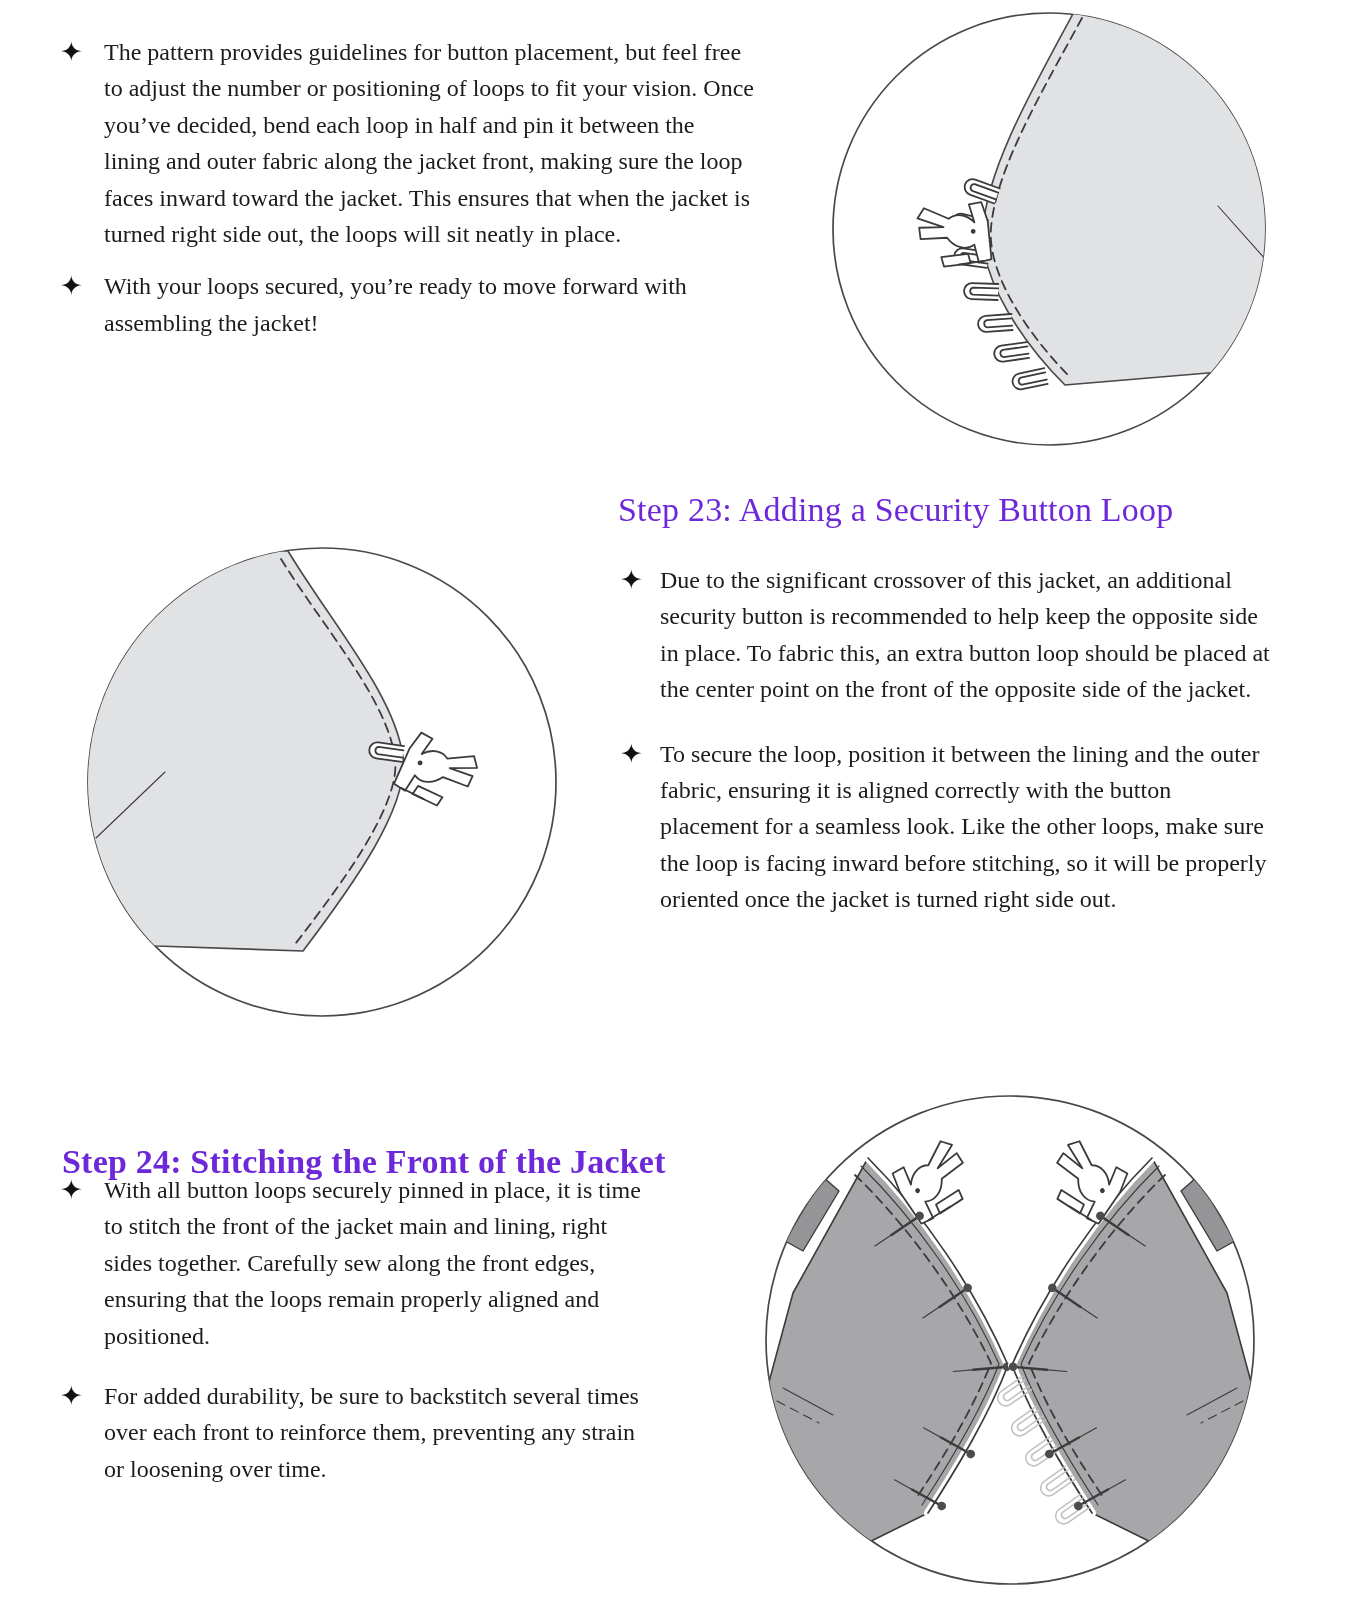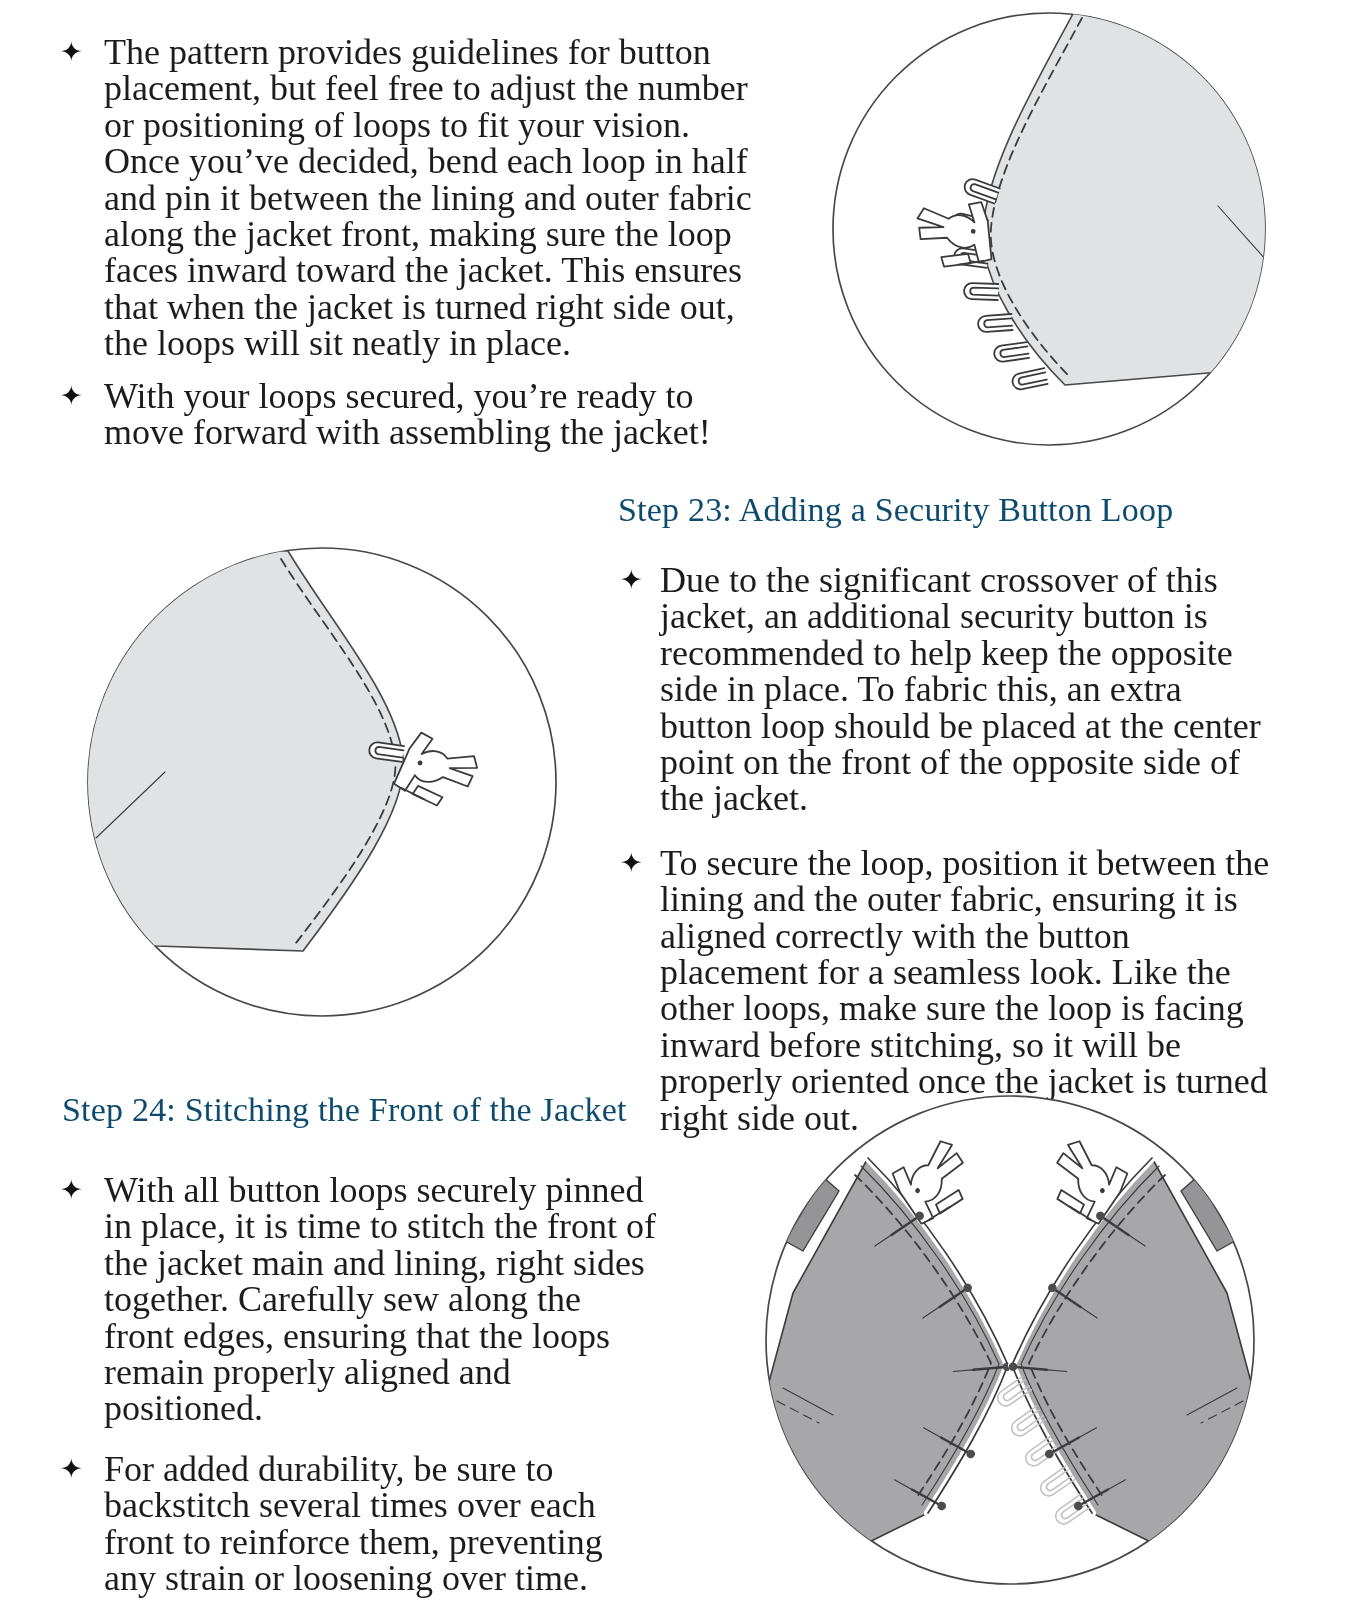--- a/index.html
+++ b/index.html
@@ -10,40 +10,40 @@
     font-family:"Liberation Serif","DejaVu Serif",serif;
     color:#1c1c1e;
     overflow:hidden;
   }
   .abs{position:absolute;}
   
   .heading{
     font-size:34px;
     line-height:1.2;
     letter-spacing:.2px;
-    color:#0c4a6e;
+    color:#6d28d9;
     white-space:nowrap;
   }
   ul.bullets{
     list-style:none;margin:0;padding:0;
   }
   ul.bullets li{
     display:flex;
     align-items:flex-start;
   }
   .star{
     flex:0 0 auto;
     font-family:"DejaVu Sans",sans-serif;
     font-size:27px;
     line-height:36.4px;
     color:#111113;
   }
   .btxt{
     flex:1 1 auto;
-    font-size:36px;
+    font-size:24px;
     line-height:36.4px;
   }
   #intro-list .star,#step24-list .star{width:44px;}
   #step23-list .star{width:40px;}
   #intro-list li + li{margin-top:16px;}
   #step23-list li + li{margin-top:28px;}
   #step24-list li + li{margin-top:24px;}
   
   svg{display:block;}
   .circ{fill:#ffffff;stroke:#48484b;stroke-width:1.7;}
@@ -147,21 +147,21 @@
       <path class="fabL" d="M 203 6 C 245 76 310 150 318 212 C 324 262 268 340 218 406 L 71 401 L 0 395 L 0 6 Z"></path>
       <path class="thin" d="M 80 227 L 11 293"></path>
       <path class="dash" d="M 196 14 C 238 82 302 154 310 213 C 316 258 261 333 211 398"></path>
     </g>
     <g class="ln">
       <use href="#loopF" transform="translate(318,209) rotate(8)"></use>
       <use href="#foot" transform="translate(330,218) rotate(10)"></use>
     </g>
   </svg>
 
-  <div class="heading abs" style="left:62px;top:1090px;">Step 24: Stitching the Front of the Jacket</div>
+  <div class="heading abs" style="left:62px;top:1142px;font-weight:bold;">Step 24: Stitching the Front of the Jacket</div>
 
   <ul class="bullets abs" id="step24-list" style="left:60px;top:1172px;width:596px;">
     <li>
       <span class="star">✦</span>
       <div class="btxt">With all button loops securely pinned in place, it is time to stitch the front of the jacket main and lining, right sides together. Carefully sew along the front edges, ensuring that the loops remain properly aligned and positioned.</div>
     </li>
     <li>
       <span class="star">✦</span>
       <div class="btxt">For added durability, be sure to backstitch several times over each front to reinforce them, preventing any strain or loosening over time.</div>
     </li>

